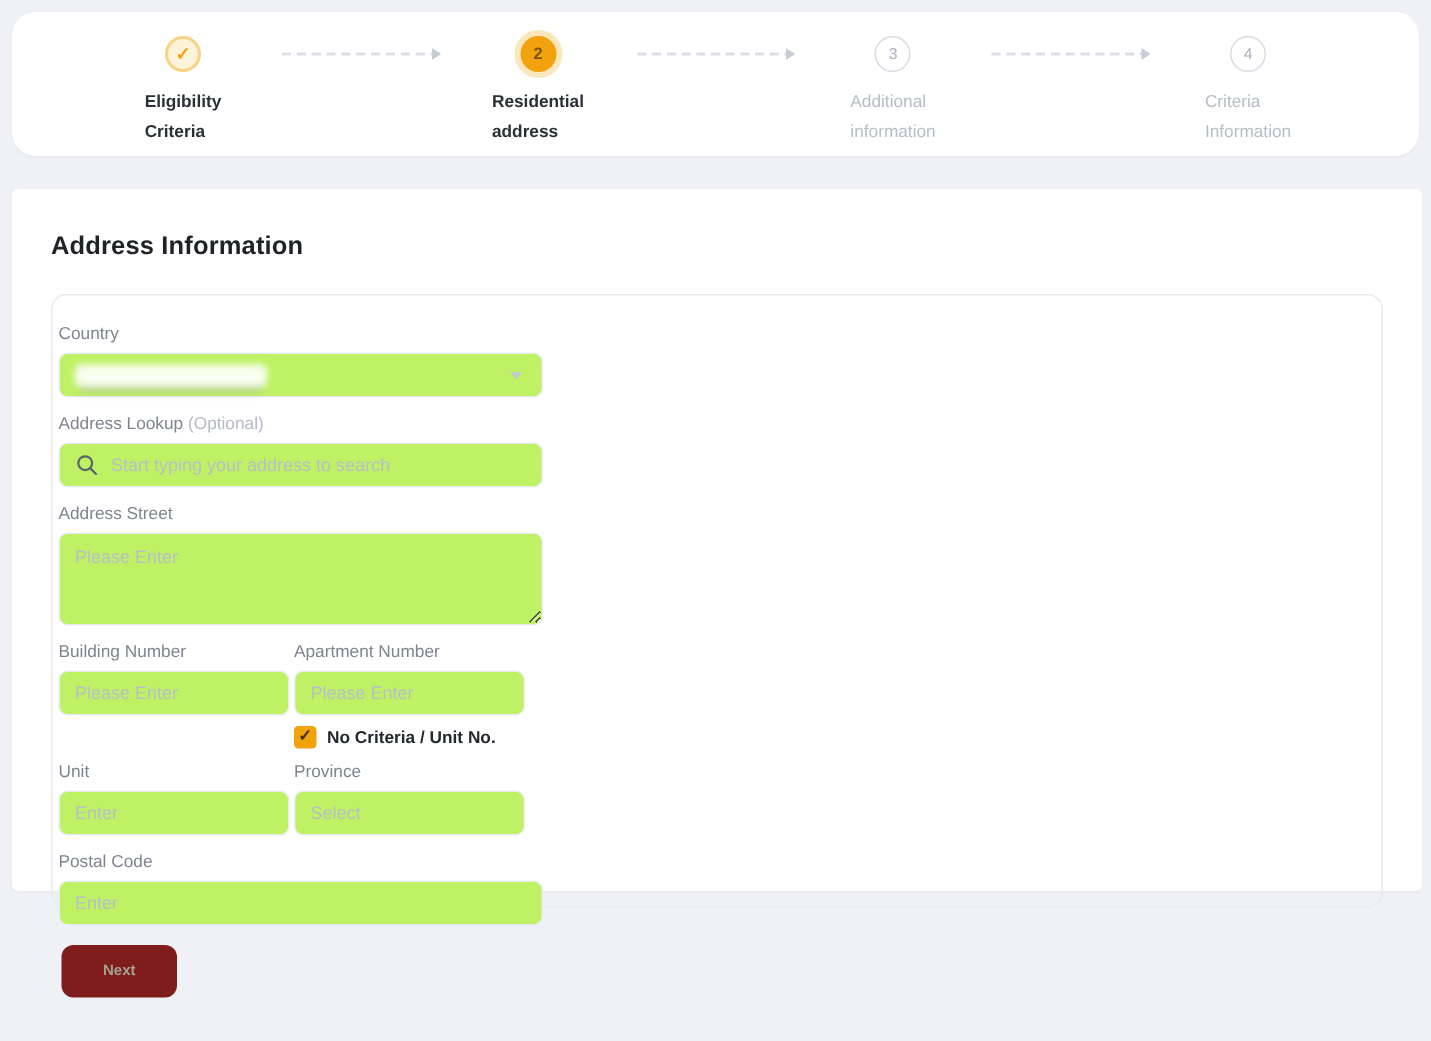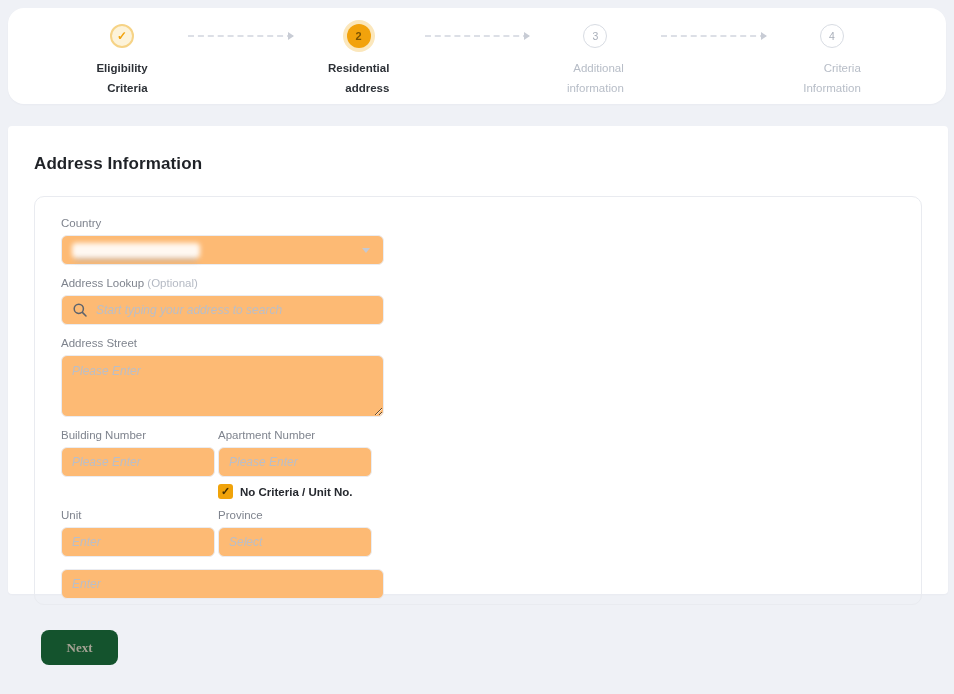--- a/index.html
+++ b/index.html
@@ -32,21 +32,21 @@
   }
   .step-circle.active {
     background: #f2a20c; color: #7c5300;
     box-shadow: 0 0 0 4px #fbe7bc;
   }
   .step-circle.upcoming {
     background: #ffffff; border: 1.5px solid #d8dce3; color: #a8aeb9;
     font-weight: 400; font-size: 10.5px;
   }
   .step-label {
-    margin-top: 10px; text-align: right; font-size: 11.5px; line-height: 1.75;
+    margin-top: 10px; text-align: left; font-size: 11.5px; line-height: 1.75;
   }
   .step-label.active-label { color: #2c3036; font-weight: 700; }
   .step-label.upcoming-label { color: #b7bdc7; font-weight: 400; }
   .connector {
     flex: 1; height: 0; border-top: 2px dashed #dcdfe6;
     margin-top: 11px; position: relative;
   }
   .connector::after {
     content: ""; position: absolute; right: -1px; top: -5px;
     border-left: 6px solid #c8ccd5;
@@ -64,36 +64,35 @@
     padding: 28px 26px 0 26px;
     position: relative;
   }
   .page-title { font-size: 17px; font-weight: 700; color: #1f2227; letter-spacing: 0.1px; }
 
   .form-panel {
     margin-top: 22px;
     border: 1px solid #e9ebf0;
     border-radius: 10px;
     height: 409px;
-    padding: 20px 26px;
+    padding: 20px 4px;
   }
 
   .field-group { width: 323px; margin-bottom: 12px; }
   .field-label { font-size: 11.5px; color: #7f848e; margin-bottom: 6px; display: block; }
   .field-label .optional { color: #b5bac4; }
 
   .text-input, .textarea-input, .select-box {
     width: 100%;
-    background: #fdba74;
+    background: #bef264;
     border: 1px solid #eaecf1;
     border-radius: 6px;
     font-family: "Liberation Sans", sans-serif;
     font-size: 12px;
     color: #3a3e46;
-    font-style: italic;
   }
   .text-input { height: 30px; padding: 0 10px; }
   .text-input::placeholder, .textarea-input::placeholder { color: #b9bec8; }
 
   .select-box {
     height: 30px; position: relative; cursor: pointer;
     display: flex; align-items: center; padding: 0 10px;
   }
   .redacted-value {
     width: 128px; height: 15px; border-radius: 4px;
@@ -129,24 +128,24 @@
     width: 15px; height: 15px; border-radius: 3px;
     background: #f0a30a; cursor: pointer;
     display: flex; align-items: center; justify-content: center;
     color: #463000; font-size: 11px; font-weight: 700; line-height: 1;
   }
   .checkbox-label { font-size: 11.5px; font-weight: 600; color: #25282e; cursor: pointer; }
 
   .next-button {
     margin-top: 25px; margin-left: 7px;
     width: 77px; height: 35px;
-    background: #14532d; color: #a5a294;
+    background: #7f1d1d; color: #a5a294;
     border: none; border-radius: 8px;
-    font-family: Liberation Serif, serif;
-    font-size: 13px; font-weight: 700;
+    font-family: Liberation Sans, sans-serif;
+    font-size: 10px; font-weight: 700;
     cursor: default;
   }
 </style>
 </head>
 <body>
 
 <div class="stepper-card">
   <div class="stepper-row">
 
     <div class="step">
@@ -242,19 +241,20 @@
         <span class="field-label">Unit</span>
         <input class="text-input" type="text" placeholder="Enter" style="">
       </div>
       <div class="col">
         <span class="field-label">Province</span>
         <input class="text-input" type="text" placeholder="Select" style="">
       </div>
     </div>
 
     <div class="field-group" style="margin-bottom:0;">
+      <span class="field-label">Postal Code</span>
       <input class="text-input" type="text" placeholder="Enter" style="">
     </div>
 
   </div>
 
   <button class="next-button" disabled="">Next</button>
 </div>
 
 </body></html>

